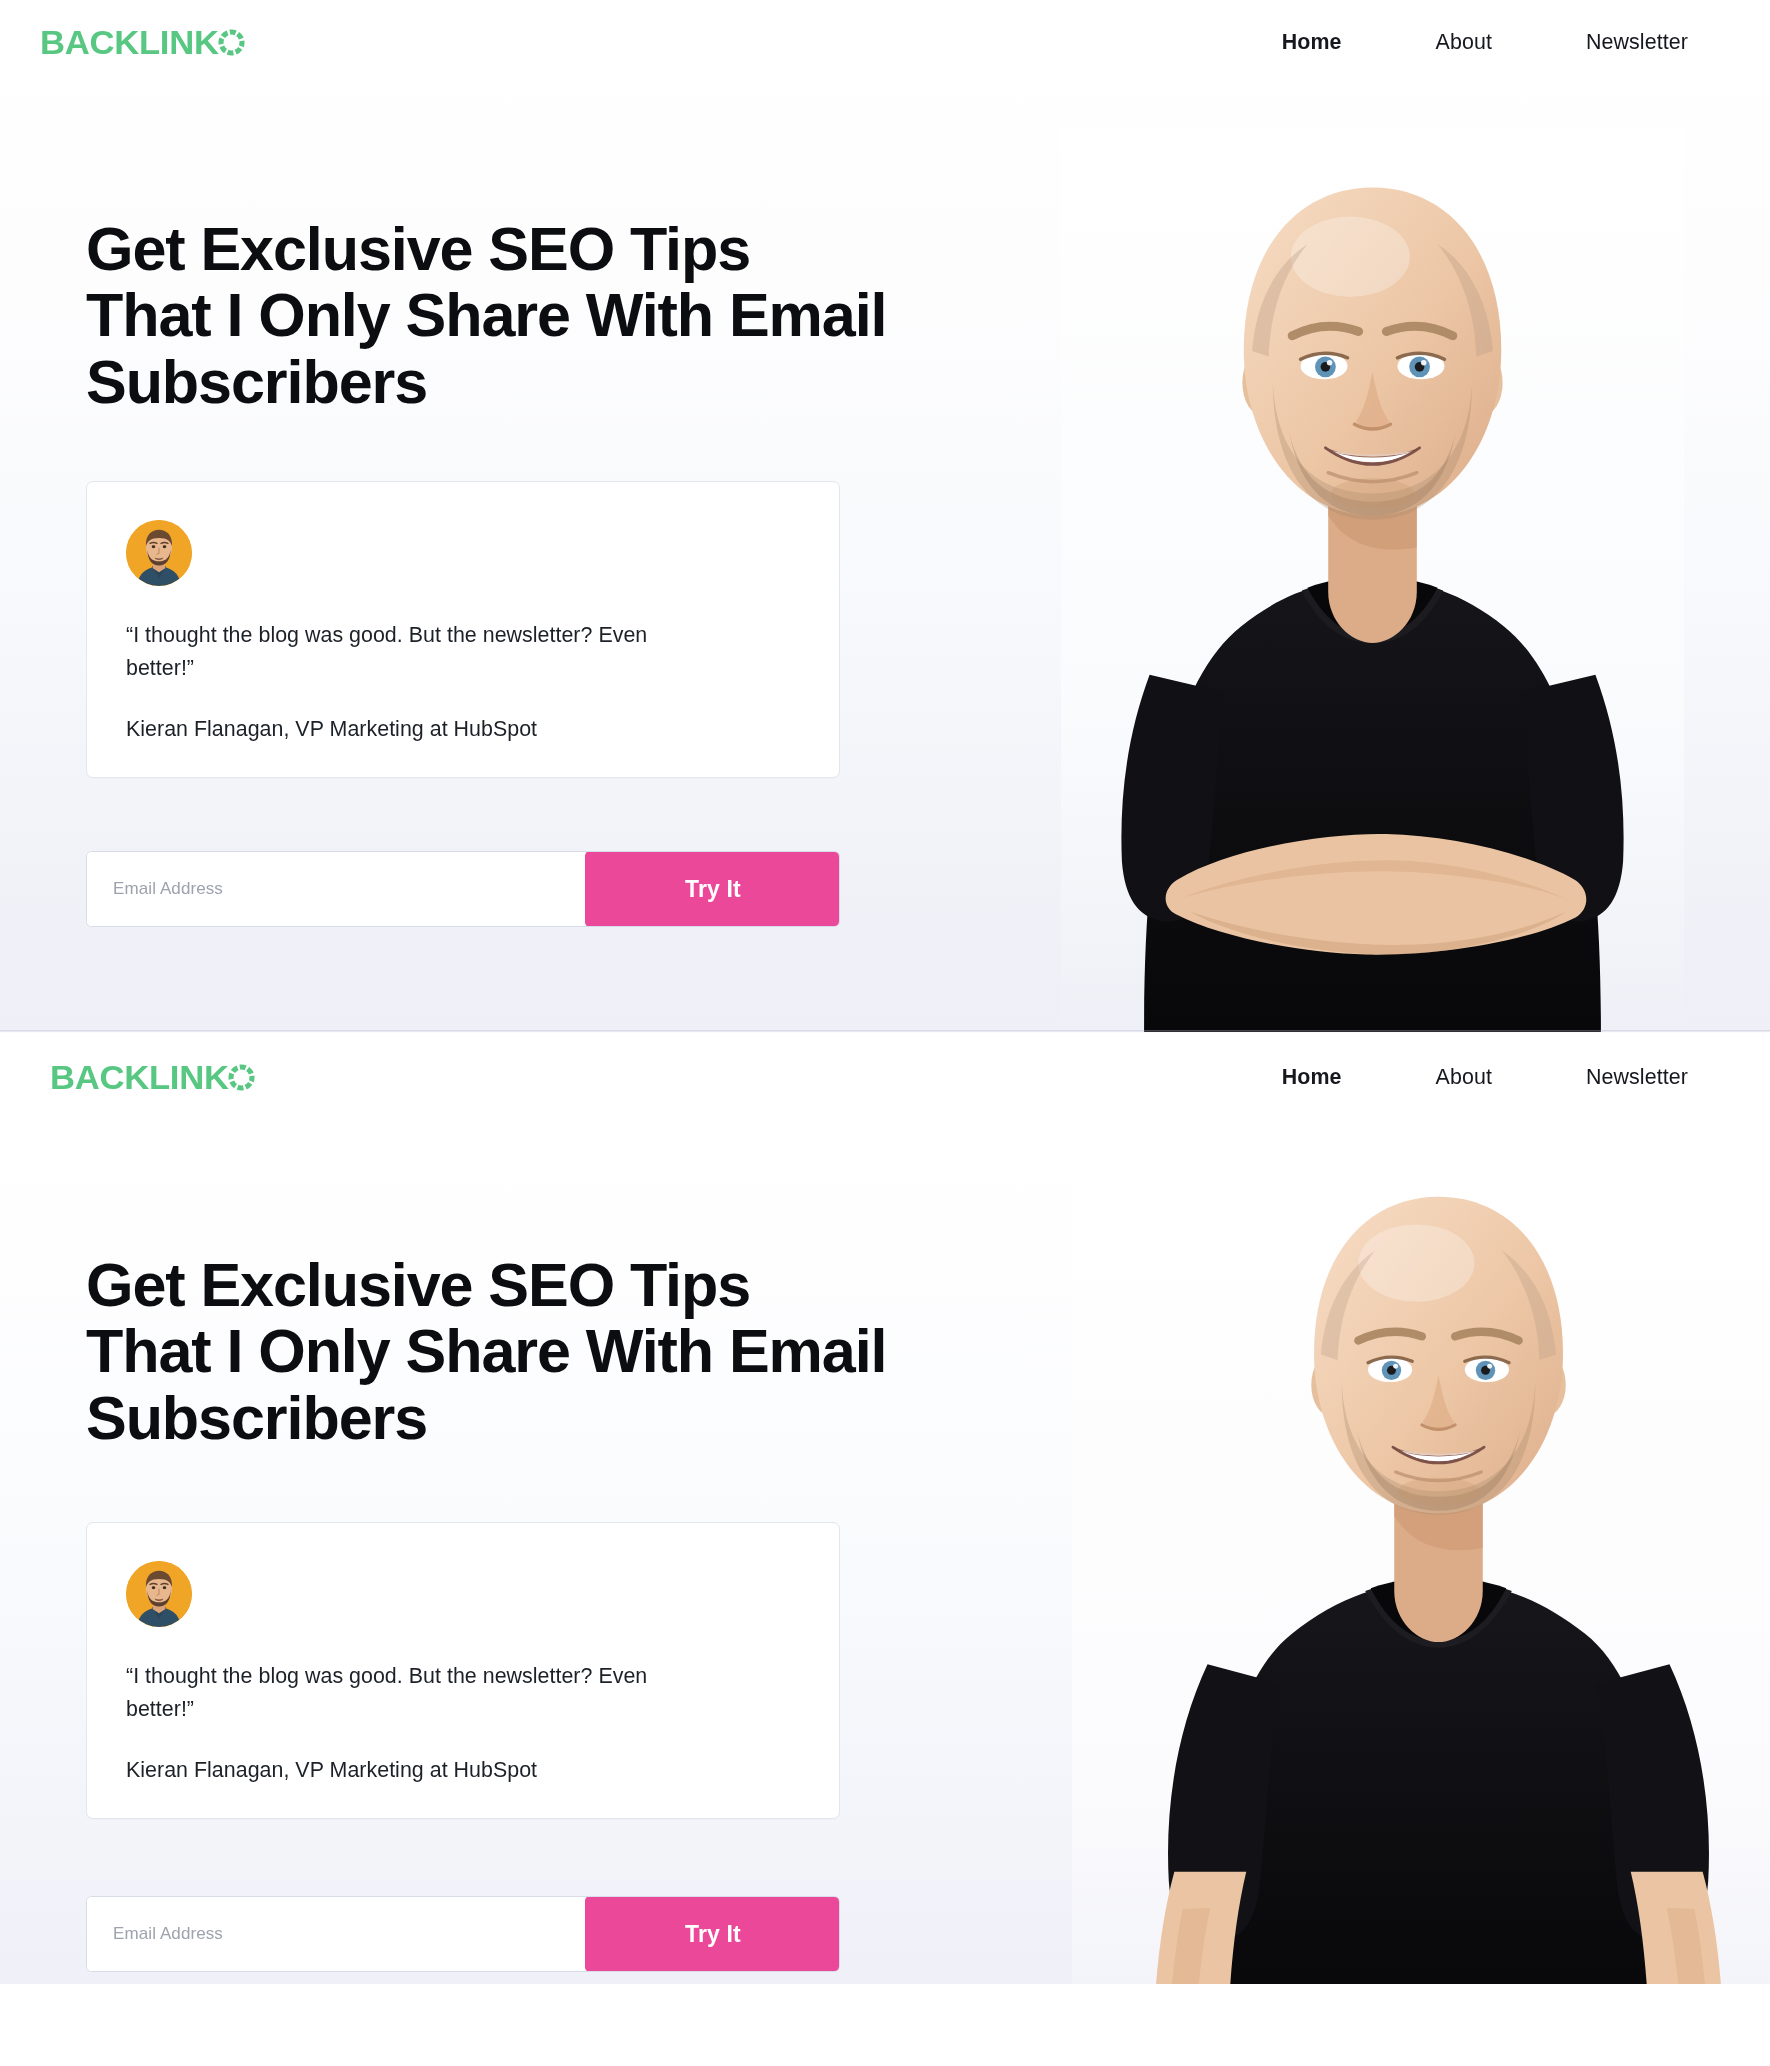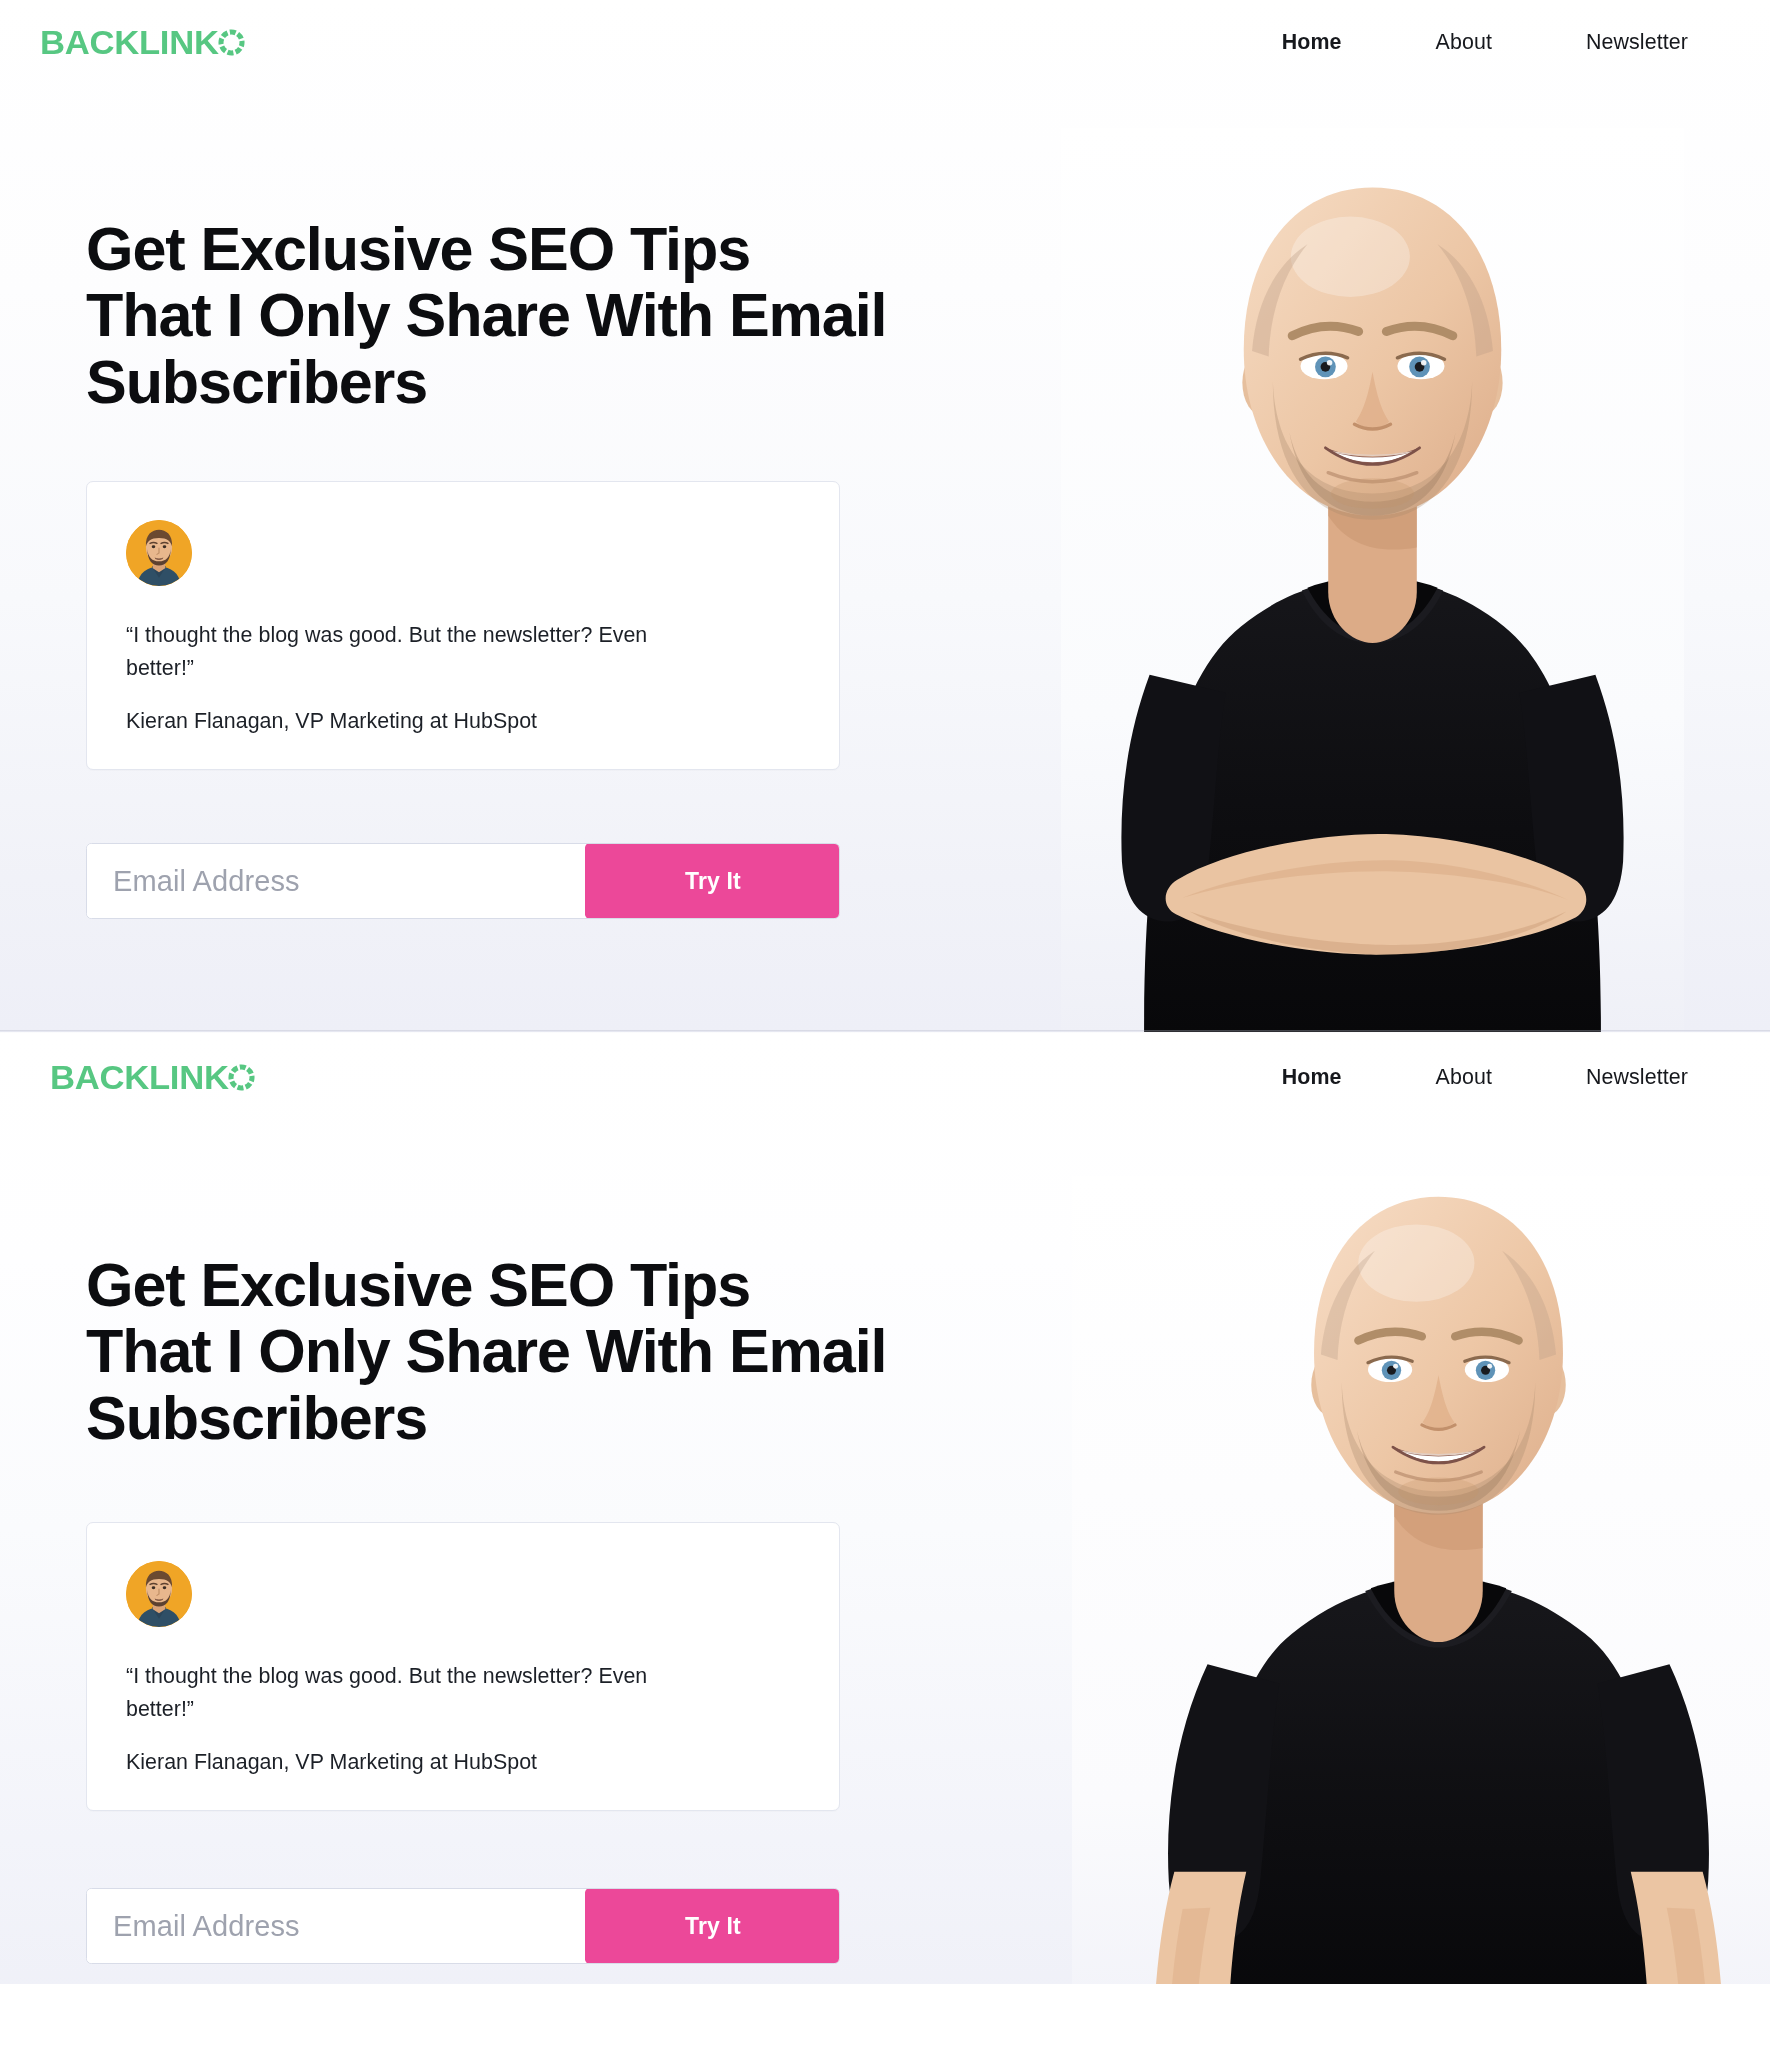--- a/index.html
+++ b/index.html
@@ -177,21 +177,21 @@
     color: #1c2027;
     letter-spacing: 0.03px;
     max-width: 574px;
   }
   .testimonial-author {
     font-family: "Liberation Sans", sans-serif;
     font-size: 21.4px;
     line-height: 1.5;
     color: #1c2027;
     letter-spacing: 0.03px;
-    margin-top: 20px;
+    margin-top: 28px;
   }
 
   
   .signup-form {
     margin-top: 73px;
     width: 754px;
     height: 76px;
     display: flex;
     align-items: stretch;
     background: #ffffff;
@@ -200,21 +200,21 @@
     overflow: hidden;
   }
   .panel--two .signup-form { margin-top: 77px; }
 
   .email-input {
     flex: 1 1 auto;
     border: 0;
     outline: 0;
     background: #ffffff;
     font-family: "Liberation Sans", sans-serif;
-    font-size: 29px;
+    font-size: 17px;
     color: #a16207;
     padding: 0 26px;
     letter-spacing: 0.1px;
   }
   .email-input::placeholder { color: #9ea2ae; }
 
   .submit-btn {
     flex: 0 0 255px;
     border: 0;
     outline: 0;

